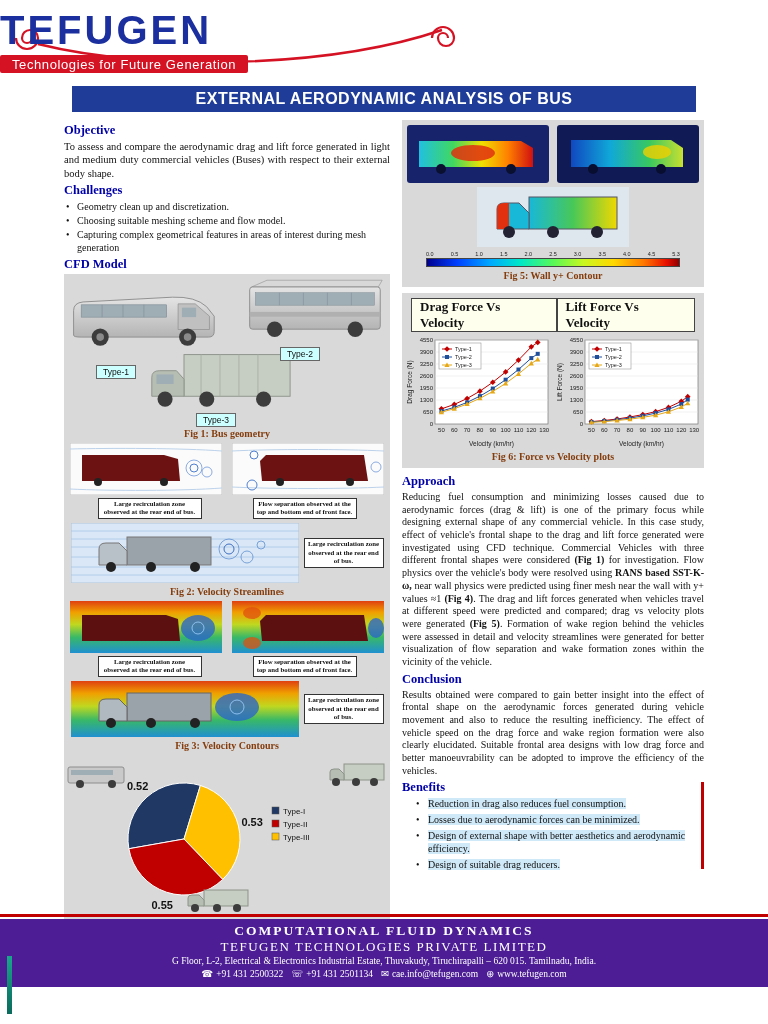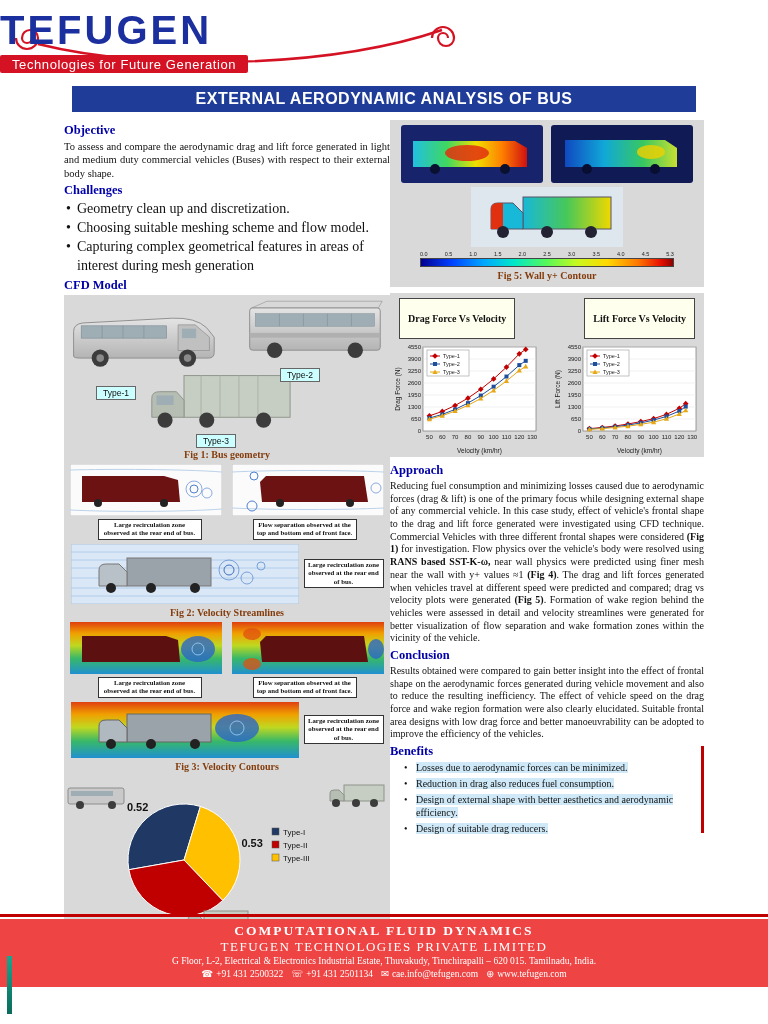--- a/index.html
+++ b/index.html
@@ -13,27 +13,27 @@
   .logo-svg{position:absolute;left:0;top:0;width:470px;height:76px}
   .logo-text{position:relative;font-family:"Liberation Sans",sans-serif;font-weight:bold;
              font-size:40px;line-height:44px;letter-spacing:3px;color:#1b2f9e;margin-top:2px}
   .logo-tagline{position:relative;display:inline-block;background:#d41224;color:#fff;
              font-family:"Liberation Sans",sans-serif;font-size:13px;letter-spacing:.6px;
              padding:1.5px 12px;border-radius:2px;margin-top:3px}
   .banner{margin:0 72px;background:#1e3c98;color:#fff;font-family:"Liberation Sans",sans-serif;
           font-weight:bold;font-size:16px;letter-spacing:.5px;text-align:center;padding:4px 0}
 
   
-  .body{display:flex;padding:8px 64px 0 64px}
+  .body{display:flex;gap:12px;padding:8px 64px 0 64px}
   .col-left{width:326px;flex:none}
   .col-right{flex:1;min-width:0}
   h3.sec{color:#0000a8;font-size:12.5px;font-weight:bold;margin:3px 0 2px}
   p.just{font-size:10.5px;line-height:1.27;text-align:justify}
   p.just.r{font-size:10px;line-height:1.27}
-  ul.plain{list-style:none;font-size:14px;line-height:1.3;margin:1px 0 3px}
+  ul.plain{list-style:none;font-size:10px;line-height:1.3;margin:1px 0 3px}
   ul.plain li{position:relative;padding-left:13px;margin-bottom:1px}
   ul.plain li::before{content:"\2022";position:absolute;left:2px}
 
   .gray{background:#d9d9d9}
   .caption{color:#843c0c;font-weight:bold;font-size:10px;text-align:center;margin:3px 0 4px}
   .type-label{position:absolute;background:#ccffff;border:1px solid #666;font-family:"Liberation Sans",sans-serif;
               font-size:8.5px;line-height:12px;padding:0 6px;white-space:nowrap}
   .callout{background:#fff;border:1px solid #333;font-size:6.8px;font-weight:bold;text-align:center;
            line-height:1.25;padding:1px 2px}
 
@@ -59,35 +59,35 @@
 
   
   .rpanel{padding:5px 3px 2px;margin-bottom:6px}
   .fig5row{display:flex;justify-content:center;gap:8px}
   .fig5truck{display:block;margin:4px auto 0}
   .colorbar-ticks{width:254px;margin:4px auto 0;display:flex;justify-content:space-between;
                   font-family:"Liberation Sans",sans-serif;font-size:5.5px;color:#222}
   .colorbar{width:254px;height:9px;margin:1px auto 2px;border:1px solid #444;
       background:linear-gradient(90deg,#000090 0%,#0040ff 12%,#00a8ff 25%,#00e8c8 37%,#58f858 50%,#c8f820 62%,#ffd800 74%,#ff7800 86%,#e81000 95%,#900000 100%)}
   .chart-titles{display:flex;justify-content:space-between;margin:0 6px 4px}
-  .chart-title{background:#ffffee;border:1px solid #444;font-size:10px;font-weight:bold;padding:14px 8px}
+  .chart-title{background:#ffffee;border:1px solid #444;font-size:13px;font-weight:bold;padding:0 8px}
   .charts{display:flex;justify-content:space-between;gap:4px}
 
   
   .benefits-wrap{position:relative;padding-right:1px}
   .benefits-wrap::after{content:"";position:absolute;right:0;top:2px;bottom:2px;width:3px;background:#c00000}
   ul.benefits{list-style:none;font-size:10px;line-height:1.3;margin:2px 0 0 12px}
   ul.benefits li{position:relative;padding-left:14px;margin-bottom:3px}
   ul.benefits li::before{content:"\2022";position:absolute;left:2px}
   .hl{background:#cfe9f8;text-align:justify;display:inline}
 
   
   .footer-wrap{position:absolute;left:0;right:0;top:914px}
   .footer-redline{height:3px;background:#c00000}
-  .footer{background:#ef4444;color:#fff;text-align:center;padding:4px 0 8px;margin-top:2px}
+  .footer{background:#4c1d95;color:#fff;text-align:center;padding:4px 0 8px;margin-top:2px}
   .f1{font-size:13.5px;font-weight:bold;letter-spacing:2px}
   .f2{font-size:13px;font-weight:normal;letter-spacing:1.5px}
   .f3{font-size:9.5px;margin-top:1px}
   .f4{font-size:9.5px;margin-top:2px;display:flex;justify-content:center;gap:8px}
   .f4 .ic{margin-right:3px}
   .tealbar{position:absolute;left:7px;bottom:10px;width:5px;height:58px;
            background:linear-gradient(#1aa68e,#0b6b5c)}
 </style>
 </head>
 <body>
@@ -506,33 +506,34 @@
               <rect x="40" y="11" width="4" height="4" fill="#c00000" transform="rotate(45 42 13)"></rect>
               <text x="50" y="15" font-size="5.5" fill="#222" font-family="Liberation Sans,sans-serif">Type-1</text>
               <line x1="37" y1="21" x2="47" y2="21" stroke="#1f4e9b" stroke-width="1"></line>
               <rect x="40" y="19" width="4" height="4" fill="#1f4e9b"></rect>
               <text x="50" y="23" font-size="5.5" fill="#222" font-family="Liberation Sans,sans-serif">Type-2</text>
               <line x1="37" y1="29" x2="47" y2="29" stroke="#e6a817" stroke-width="1"></line>
               <polygon points="42,26.4 39.4,31 44.6,31" fill="#e6a817"></polygon>
               <text x="50" y="31" font-size="5.5" fill="#222" font-family="Liberation Sans,sans-serif">Type-3</text>
             </svg>
         </div>
+        <div class="caption">Fig 6: Force vs Velocity plots</div>
       </div>
 
       <h3 class="sec">Approach</h3>
       <p class="just r"><span>Reducing fuel consumption and minimizing losses caused due to aerodynamic forces (drag &amp; lift) is one of the primary focus while designing external shape of any commercial vehicle. In this case study, effect of vehicle's frontal shape to the drag and lift force generated were investigated using CFD technique. Commercial Vehicles with three different frontal shapes were considered </span><b>(Fig 1)</b><span> for investigation. Flow physics over the vehicle's body were resolved using </span><b>RANS based SST-K-ω,</b><span> near wall physics were predicted using finer mesh near the wall with y+ values ≈1 </span><b>(Fig 4)</b><span>. The drag and lift forces generated when vehicles travel at different speed were predicted and compared; drag vs velocity plots were generated </span><b>(Fig 5)</b><span>. Formation of wake region behind the vehicles were assessed in detail and velocity streamlines were generated for better visualization of flow separation and wake formation zones within the vicinity of the vehicle.</span></p>
 
       <h3 class="sec">Conclusion</h3>
       <p class="just r">Results obtained were compared to gain better insight into the effect of frontal shape on the aerodynamic forces generated during vehicle movement and also to reduce the resulting inefficiency. The effect of vehicle speed on the drag force and wake region formation were also clearly elucidated. Suitable frontal area designs with low drag force and better manoeuvrability can be adopted to improve the efficiency of the vehicles.</p>
 
       <div class="benefits-wrap">
         <h3 class="sec">Benefits</h3>
         <ul class="benefits">
+          <li><span class="hl">Reduction in drag also reduces fuel consumption.</span></li>
           <li><span class="hl">Losses due to aerodynamic forces can be minimized.</span></li>
-          <li><span class="hl">Reduction in drag also reduces fuel consumption.</span></li>
           <li><span class="hl">Design of external shape with better aesthetics and aerodynamic efficiency.</span></li>
           <li><span class="hl">Design of suitable drag reducers.</span></li>
         </ul>
       </div>
     </div>
   </main>
 
   <div class="footer-wrap">
     <div class="footer-redline"></div>
     <footer class="footer">

